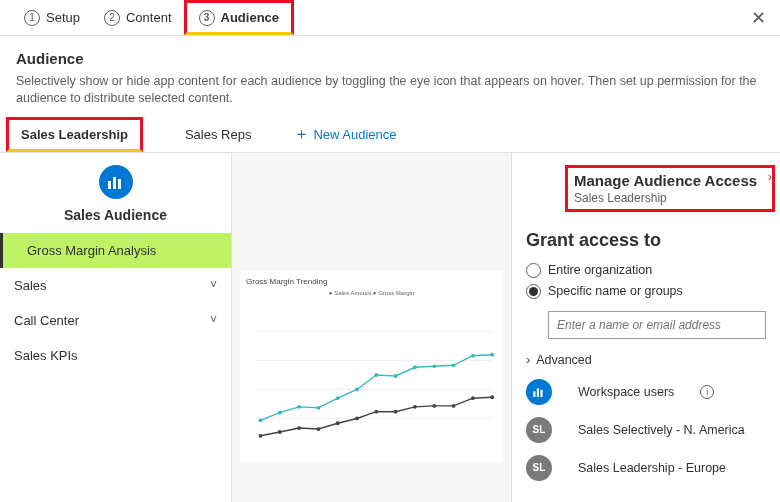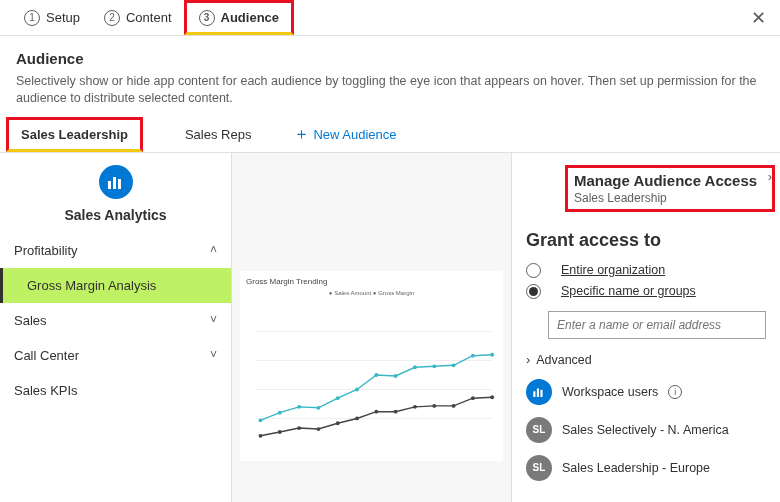--- a/index.html
+++ b/index.html
@@ -28,26 +28,26 @@
   .chev { color: #605e5c; font-size: 12px; }
   .preview { flex: 1; background: #f7f7f7; border-right: 1px solid #e1dfdd; padding: 8px; position: relative; }
   .chart-card { background: #fff; margin-top: 110px; padding: 6px; height: 190px; position: relative; }
   .chart-title { font-size: 8px; color: #444; margin-bottom: 4px; }
   .legend { text-align: center; font-size: 6px; color: #666; margin-bottom: 4px; }
   .right { width: 268px; padding: 12px 14px; overflow: hidden; position: relative; }
   .right-h { font-size: 15px; font-weight: 600; }
   .right-sub { font-size: 12px; color: #605e5c; margin-top: 2px; }
   .expand-chev { position: absolute; right: 8px; top: 16px; color: #605e5c; cursor: pointer; }
   .sec-label { font-size: 18px; font-weight: 600; margin-top: 18px; margin-bottom: 12px; }
-  .radio-row { display: flex; align-items: center; gap: 20px; margin: 6px 0; font-size: 12.5px; cursor: pointer; text-decoration: underline; }
+  .radio-row { display: flex; align-items: center; gap: 7px; margin: 6px 0; font-size: 12.5px; cursor: pointer; }
   .radio-o { width: 15px; height: 15px; border: 1px solid #605e5c; border-radius: 50%; display: inline-flex; align-items: center; justify-content: center; }
   .radio-o.sel::after { content:''; width:9px; height:9px; background:#323130; border-radius:50%; }
   .name-input { width: 100%; border: 1px solid #a19f9d; padding: 6px 8px; font-size: 12px; color: #a19f9d; margin-top: 6px; margin-left: 22px; width: calc(100% - 22px); font-style: italic; }
   .adv { display: flex; align-items: center; gap: 6px; margin-top: 14px; font-size: 12.5px; cursor: pointer; }
-  .user-row { display: flex; align-items: center; gap: 10px; margin-top: 12px; font-size: 12.5px; }
+  .user-row { display: flex; align-items: center; gap: 26px; margin-top: 12px; font-size: 12.5px; }
   .avatar { width: 26px; height: 26px; border-radius: 50%; display: inline-flex; align-items: center; justify-content: center; font-size: 10px; font-weight: 600; color: #fff; }
   .av-blue { background: #0078d4; }
   .av-grey { background: #7a7a7a; }
   .info-i { width:14px; height:14px; border:1px solid #605e5c; border-radius:50%; display:inline-flex; align-items:center; justify-content:center; font-size:9px; color:#605e5c; }
   svg.bars-icon rect { fill: #fff; }
 </style>
 </head>
 <body>
 
 <div class="top-tabs">
@@ -84,25 +84,21 @@
 
   <div class="nav">
     <div class="app-logo-wrap">
       <span class="app-logo">
         <svg class="bars-icon" width="18" height="14" viewBox="0 0 18 14">
             <rect x="1" y="6" width="3" height="8"></rect>
             <rect x="6" y="2" width="3" height="12"></rect>
             <rect x="11" y="4" width="3" height="10"></rect>
           </svg>
       </span>
-      <div class="app-name">Sales Analytics</div>
-    </div>
-    <div class="nav-item">
-      <span>Profitability</span>
-      <span class="chev">˄</span>
+      <div class="app-name">Sales Audience</div>
     </div>
     <div class="nav-item sub">
       <span>Gross Margin Analysis</span>
     </div>
     <div class="nav-item">
       <span>Sales</span>
       <span class="chev">˅</span>
     </div>
     <div class="nav-item">
       <span>Call Center</span>

